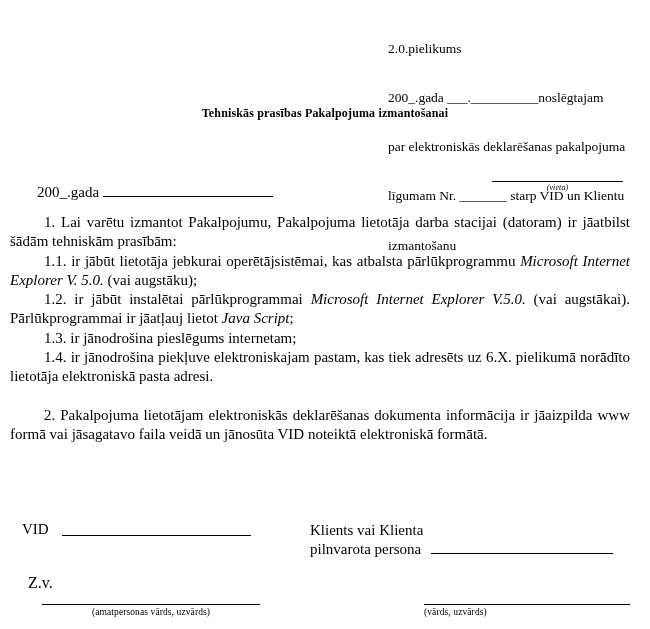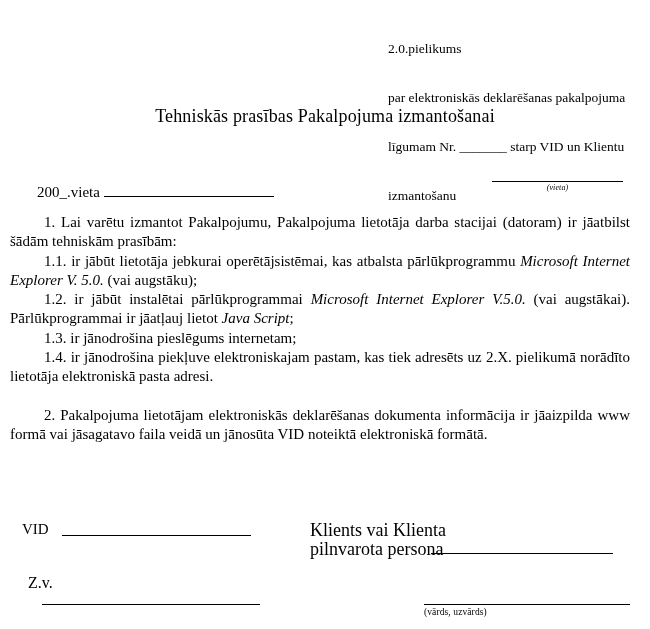--- a/index.html
+++ b/index.html
@@ -38,22 +38,22 @@
     white-space: pre;
   }
 
   
   .doc-title {
     position: absolute;
     left: 0;
     top: 102px;
     width: 650px;
     text-align: center;
-    font-size: 18px;
-    font-weight: normal;
+    font-size: 12px;
+    font-weight: bold;
     letter-spacing: 0.15px;
   }
 
   
   .date-row {
     position: absolute;
     left: 22px;
     top: 162px;
     font-size: 15px;
     white-space: pre;
@@ -117,21 +117,21 @@
     position: absolute;
     left: 62px;
     top: 531px;
     width: 189px;
     border-bottom: 1px solid #000;
   }
   .sig-client-label {
     position: absolute;
     left: 310px;
     top: 517px;
-    font-size: 18px;
+    font-size: 15px;
     line-height: 18.5px;
     white-space: pre-line;
   }
   .sig-client-rule {
     position: absolute;
     left: 431px;
     top: 549px;
     width: 182px;
     border-bottom: 1px solid #000;
   }
@@ -168,63 +168,65 @@
     letter-spacing: 0.1px;
   }
 </style>
 </head>
 <body>
 
 <div class="page">
 
   <div class="header-block">
     <span class="header-line">2.0.pielikums</span>
+    <span class="header-line">200_.gada ___.__________noslēgtajam</span>
     <span class="header-line">par elektroniskās deklarēšanas pakalpojuma</span>
     <span class="header-line">līgumam Nr. _______ starp VID un Klientu</span>
     <span class="header-line">izmantošanu</span>
   </div>
 
   <div class="doc-title">Tehniskās prasības Pakalpojuma izmantošanai</div>
 
   <div class="date-row">
-    <span>200_.vieta</span><span>&nbsp;</span><span class="rule-inline" style="width:170px"></span>
+    <span>200_.gada</span><span>&nbsp;</span><span class="rule-inline" style="width:170px"></span>
   </div>
 
   <div class="place-block">
     <div class="place-rule"></div>
     <div class="place-caption">(vieta)</div>
   </div>
 
   <div class="body-text">
 
     <p><span>1.</span> <span>Lai varētu izmantot Pakalpojumu, Pakalpojuma lietotāja darba stacijai (datoram) ir jāatbilst šādām tehniskām prasībām:</span></p>
 
     <p><span>1.1.</span> <span>ir jābūt lietotāja jebkurai operētājsistēmai, kas atbalsta pārlūkprogrammu </span><i>Microsoft Internet Explorer V. 5.0.</i><span> (vai augstāku);</span></p>
 
     <p><span>1.2.</span> <span>ir jābūt instalētai pārlūkprogrammai </span><i>Microsoft Internet Explorer V.5.0.</i><span> (vai augstākai). Pārlūkprogrammai ir jāatļauj lietot </span><i>Java Script</i><span>;</span></p>
 
     <p><span>1.3.</span> <span>ir jānodrošina pieslēgums internetam;</span></p>
 
-    <p><span>1.4.</span> <span>ir jānodrošina piekļuve elektroniskajam pastam, kas tiek adresēts uz 2.X. pielikumā norādīto lietotāja elektroniskā pasta adresi.</span></p>
+    <p><span>1.4.</span> <span>ir jānodrošina piekļuve elektroniskajam pastam, kas tiek adresēts uz 6.X. pielikumā norādīto lietotāja elektroniskā pasta adresi.</span></p>
 
     <p class="gap"><span>2.</span> <span>Pakalpojuma lietotājam elektroniskās deklarēšanas dokumenta  informācija ir jāaizpilda www formā vai jāsagatavo faila veidā  un jānosūta VID noteiktā elektroniskā formātā.</span></p>
 
   </div>
 
   <div class="sig-vid-label">VID</div>
   <div class="sig-vid-rule"></div>
 
   <div class="sig-client-label">Klients vai Klienta
  pilnvarota persona</div>
   <div class="sig-client-rule"></div>
 
   <div class="zv-label">Z.v.</div>
 
   <div class="caption-left">
     <div class="caption-rule"></div>
+    <div class="caption-text">(amatpersonas vārds, uzvārds)</div>
   </div>
 
   <div class="caption-right">
     <div class="caption-rule"></div>
     <div class="caption-text">(vārds, uzvārds)</div>
   </div>
 
 </div>
 
 </body></html>

